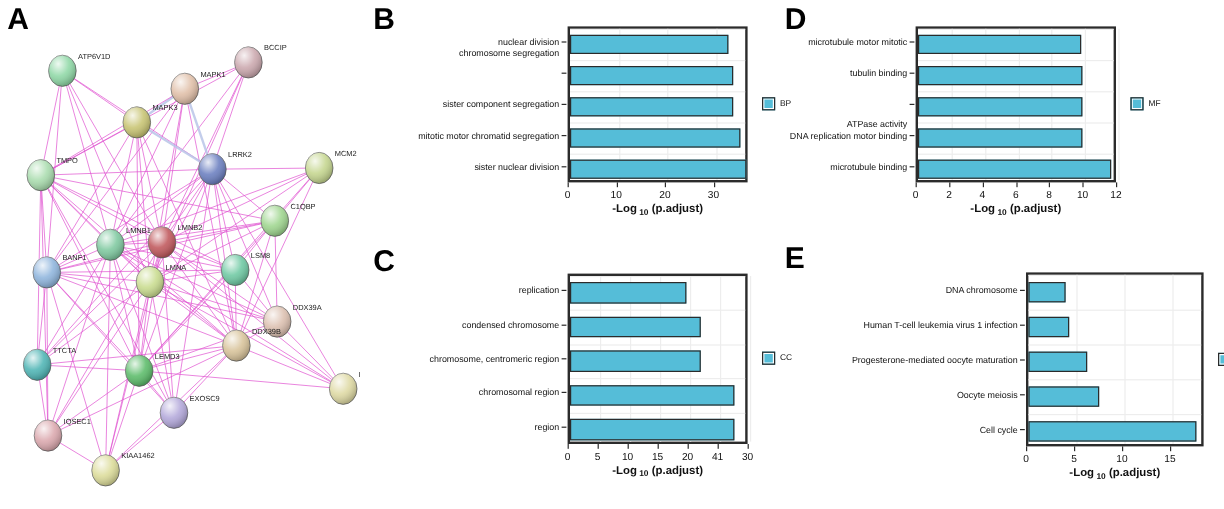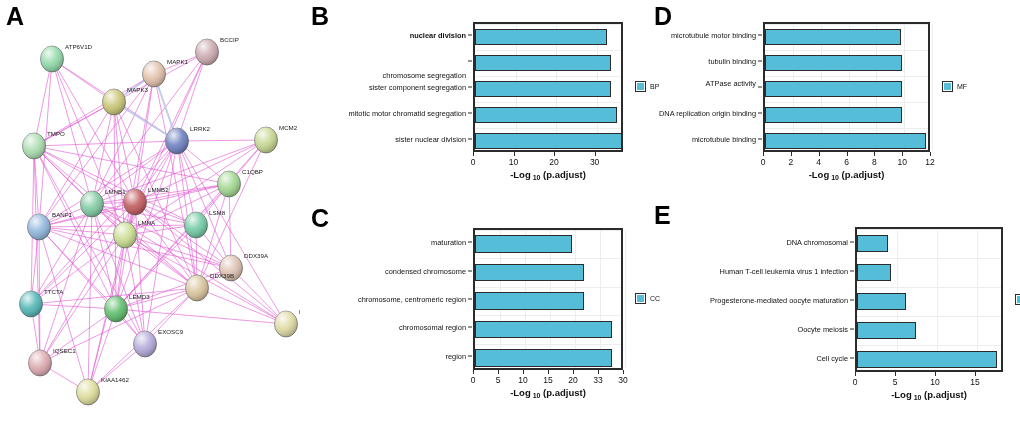--- a/index.html
+++ b/index.html
@@ -304,23 +304,23 @@
       <div class="bar" title="nuclear division: 32.5" style="left: 0px; top: 4.94px; height: 16.12px; width: 131.757px; background: rgb(85, 189, 216);"></div>
       <div class="grid-h" style="top: 26px;"></div>
       <div class="bar" title="chromosome segregation: 33.5" style="left: 0px; top: 30.94px; height: 16.12px; width: 135.811px; background: rgb(85, 189, 216);"></div>
       <div class="grid-h" style="top: 52px;"></div>
       <div class="bar" title="sister chromatid segregation: 33.5" style="left: 0px; top: 56.94px; height: 16.12px; width: 135.811px; background: rgb(85, 189, 216);"></div>
       <div class="grid-h" style="top: 78px;"></div>
       <div class="bar" title="mitotic sister chromatid segregation: 35" style="left: 0px; top: 82.94px; height: 16.12px; width: 141.892px; background: rgb(85, 189, 216);"></div>
       <div class="grid-h" style="top: 104px;"></div>
       <div class="bar" title="mitotic nuclear division: 36.2" style="left: 0px; top: 108.94px; height: 16.12px; width: 146.757px; background: rgb(85, 189, 216);"></div>
     </div>
-    <div class="cat-label" style="right: 189px; top: 35px; font-weight: bold;">nuclear division</div>
+    <div class="cat-label" style="right: 189px; top: 35px;">nuclear division</div>
     <div class="catdash" style="left: 163px; top: 35px;"></div>
-    <div class="cat-label" style="right: 189px; top: 75px; margin-left: 32px;">chromosome segregation</div>
+    <div class="cat-label" style="right: 189px; top: 44px; margin-left: 32px;">chromosome segregation</div>
     <div class="catdash" style="left: 163px; top: 61px;"></div>
     <div class="cat-label" style="right: 189px; top: 87px;">sister component segregation</div>
     <div class="catdash" style="left: 163px; top: 87px;"></div>
     <div class="cat-label" style="right: 189px; top: 113px;">mitotic motor chromatid segregation</div>
     <div class="catdash" style="left: 163px; top: 113px;"></div>
     <div class="cat-label" style="right: 189px; top: 139px;">sister nuclear division</div>
     <div class="catdash" style="left: 163px; top: 139px;"></div>
     <div class="tickmark" style="left: 168px; top: 152px;"></div>
     <div class="ticklab" style="left: 168px; top: 157px;">0</div>
     <div class="tickmark" style="left: 208.541px; top: 152px;"></div>
@@ -349,42 +349,42 @@
       <div class="bar" title="kinetochore: 19.3" style="left: 0px; top: 5.396px; height: 17.608px; width: 96.5px; background: rgb(85, 189, 216);"></div>
       <div class="grid-h" style="top: 28.4px;"></div>
       <div class="bar" title="condensed chromosome: 21.8" style="left: 0px; top: 33.796px; height: 17.608px; width: 109px; background: rgb(85, 189, 216);"></div>
       <div class="grid-h" style="top: 56.8px;"></div>
       <div class="bar" title="chromosome, centromeric region: 21.8" style="left: 0px; top: 62.196px; height: 17.608px; width: 109px; background: rgb(85, 189, 216);"></div>
       <div class="grid-h" style="top: 85.2px;"></div>
       <div class="bar" title="chromosomal region: 27.4" style="left: 0px; top: 90.596px; height: 17.608px; width: 137px; background: rgb(85, 189, 216);"></div>
       <div class="grid-h" style="top: 113.6px;"></div>
       <div class="bar" title="spindle: 27.4" style="left: 0px; top: 118.996px; height: 17.608px; width: 137px; background: rgb(85, 189, 216);"></div>
     </div>
-    <div class="cat-label" style="right: 189px; top: 42.2px;">maturation</div>
+    <div class="cat-label" style="right: 189px; top: 42.2px;">replication</div>
     <div class="catdash" style="left: 163px; top: 42.2px;"></div>
     <div class="cat-label" style="right: 189px; top: 70.6px;">condensed chromosome</div>
     <div class="catdash" style="left: 163px; top: 70.6px;"></div>
     <div class="cat-label" style="right: 189px; top: 99px;">chromosome, centromeric region</div>
     <div class="catdash" style="left: 163px; top: 99px;"></div>
     <div class="cat-label" style="right: 189px; top: 127.4px;">chromosomal region</div>
     <div class="catdash" style="left: 163px; top: 127.4px;"></div>
     <div class="cat-label" style="right: 189px; top: 155.8px;">region</div>
     <div class="catdash" style="left: 163px; top: 155.8px;"></div>
     <div class="tickmark" style="left: 168px; top: 170px;"></div>
     <div class="ticklab" style="left: 168px; top: 175px;">0</div>
     <div class="tickmark" style="left: 193px; top: 170px;"></div>
     <div class="ticklab" style="left: 193px; top: 175px;">5</div>
     <div class="tickmark" style="left: 218px; top: 170px;"></div>
     <div class="ticklab" style="left: 218px; top: 175px;">10</div>
     <div class="tickmark" style="left: 243px; top: 170px;"></div>
     <div class="ticklab" style="left: 243px; top: 175px;">15</div>
     <div class="tickmark" style="left: 268px; top: 170px;"></div>
     <div class="ticklab" style="left: 268px; top: 175px;">20</div>
     <div class="tickmark" style="left: 293px; top: 170px;"></div>
-    <div class="ticklab" style="left: 293px; top: 175px;">33</div>
+    <div class="ticklab" style="left: 293px; top: 175px;">41</div>
     <div class="tickmark" style="left: 318px; top: 170px;"></div>
     <div class="ticklab" style="left: 318px; top: 175px;">30</div>
     <div class="axis-title" style="left: 0px; top: 187px; width: 486px;"><span class="norm">-Log</span><span class="sub"> 10</span><span class="norm"> (p.adjust)</span></div>
     <div class="legend" style="left: 330px; top: 93px;">
       <div class="legend-swatch" style="background: rgb(85, 189, 216);"></div>
       <div class="legend-text">CC</div>
     </div>
   </div>
 
 <div class="chart-wrap" id="panelD" style="left:650px;top:0px;width:370px;height:205px;">
@@ -400,27 +400,27 @@
       <div class="bar" title="microtubule motor activity: 9.75" style="left: 0px; top: 4.94px; height: 16.12px; width: 135.688px; background: rgb(85, 189, 216);"></div>
       <div class="grid-h" style="top: 26px;"></div>
       <div class="bar" title="tubulin binding: 9.85" style="left: 0px; top: 30.94px; height: 16.12px; width: 137.079px; background: rgb(85, 189, 216);"></div>
       <div class="grid-h" style="top: 52px;"></div>
       <div class="bar" title="ATPase activity: 9.85" style="left: 0px; top: 56.94px; height: 16.12px; width: 137.079px; background: rgb(85, 189, 216);"></div>
       <div class="grid-h" style="top: 78px;"></div>
       <div class="bar" title="DNA replication origin binding: 9.85" style="left: 0px; top: 82.94px; height: 16.12px; width: 137.079px; background: rgb(85, 189, 216);"></div>
       <div class="grid-h" style="top: 104px;"></div>
       <div class="bar" title="microtubule binding: 11.55" style="left: 0px; top: 108.94px; height: 16.12px; width: 160.738px; background: rgb(85, 189, 216);"></div>
     </div>
-    <div class="cat-label" style="right: 264px; top: 35px;">microtubule motor binding</div>
+    <div class="cat-label" style="right: 264px; top: 35px;">microtubule motor mitotic</div>
     <div class="catdash" style="left: 108px; top: 35px;"></div>
     <div class="cat-label" style="right: 264px; top: 61px;">tubulin binding</div>
     <div class="catdash" style="left: 108px; top: 61px;"></div>
-    <div class="cat-label" style="right: 264px; top: 83px; text-align: center;">ATPase activity</div>
+    <div class="cat-label" style="right: 264px; top: 103px; text-align: center;">ATPase activity</div>
     <div class="catdash" style="left: 108px; top: 87px;"></div>
-    <div class="cat-label" style="right: 264px; top: 113px;">DNA replication origin binding</div>
+    <div class="cat-label" style="right: 264px; top: 113px;">DNA replication motor binding</div>
     <div class="catdash" style="left: 108px; top: 113px;"></div>
     <div class="cat-label" style="right: 264px; top: 139px;">microtubule binding</div>
     <div class="catdash" style="left: 108px; top: 139px;"></div>
     <div class="tickmark" style="left: 113px; top: 152px;"></div>
     <div class="ticklab" style="left: 113px; top: 157px;">0</div>
     <div class="tickmark" style="left: 140.833px; top: 152px;"></div>
     <div class="ticklab" style="left: 140.833px; top: 157px;">2</div>
     <div class="tickmark" style="left: 168.667px; top: 152px;"></div>
     <div class="ticklab" style="left: 168.667px; top: 157px;">4</div>
     <div class="tickmark" style="left: 196.5px; top: 152px;"></div>
@@ -448,21 +448,21 @@
       <div class="bar" title="DNA replication: 3.9" style="left: 0px; top: 5.51px; height: 17.98px; width: 31.2px; background: rgb(85, 189, 216);"></div>
       <div class="grid-h" style="top: 29px;"></div>
       <div class="bar" title="Human T-cell leukemia virus 1 infection: 4.2" style="left: 0px; top: 34.51px; height: 17.98px; width: 33.6px; background: rgb(85, 189, 216);"></div>
       <div class="grid-h" style="top: 58px;"></div>
       <div class="bar" title="Progesterone-mediated oocyte maturation: 6.1" style="left: 0px; top: 63.51px; height: 17.98px; width: 48.8px; background: rgb(85, 189, 216);"></div>
       <div class="grid-h" style="top: 87px;"></div>
       <div class="bar" title="Oocyte meiosis: 7.4" style="left: 0px; top: 92.51px; height: 17.98px; width: 59.2px; background: rgb(85, 189, 216);"></div>
       <div class="grid-h" style="top: 116px;"></div>
       <div class="bar" title="Cell cycle: 17.5" style="left: 0px; top: 121.51px; height: 17.98px; width: 140px; background: rgb(85, 189, 216);"></div>
     </div>
-    <div class="cat-label" style="right: 172px; top: 46.5px;">DNA chromosomal</div>
+    <div class="cat-label" style="right: 172px; top: 46.5px;">DNA chromosome</div>
     <div class="catdash" style="left: 200px; top: 46.5px;"></div>
     <div class="cat-label" style="right: 172px; top: 75.5px;">Human T-cell leukemia virus 1 infection</div>
     <div class="catdash" style="left: 200px; top: 75.5px;"></div>
     <div class="cat-label" style="right: 172px; top: 104.5px;">Progesterone-mediated oocyte maturation</div>
     <div class="catdash" style="left: 200px; top: 104.5px;"></div>
     <div class="cat-label" style="right: 172px; top: 133.5px;">Oocyte meiosis</div>
     <div class="catdash" style="left: 200px; top: 133.5px;"></div>
     <div class="cat-label" style="right: 172px; top: 162.5px;">Cell cycle</div>
     <div class="catdash" style="left: 200px; top: 162.5px;"></div>
     <div class="tickmark" style="left: 205px; top: 177px;"></div>

